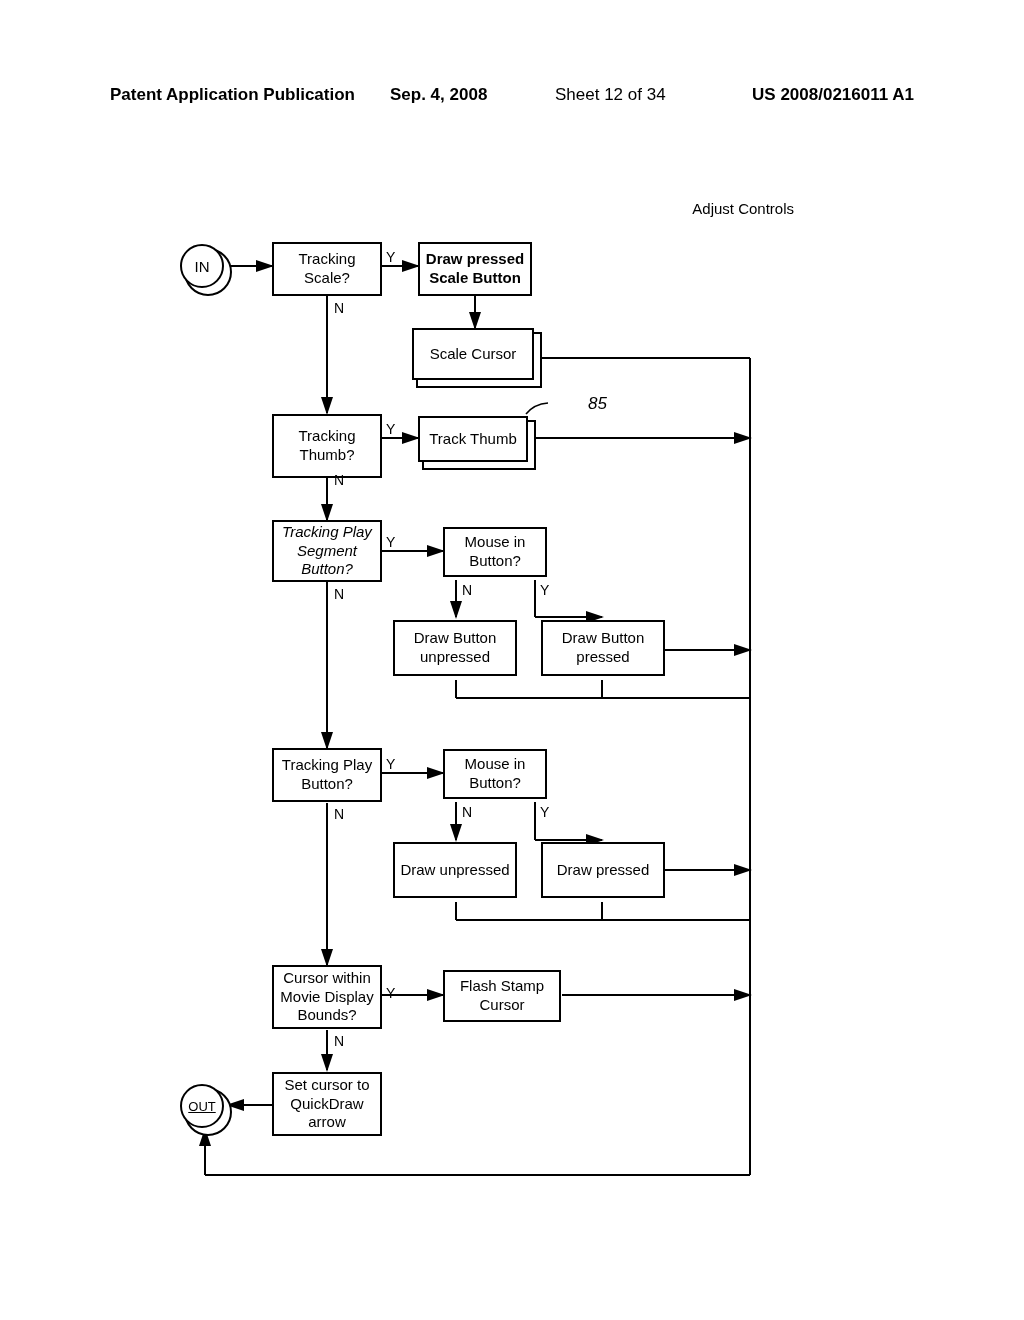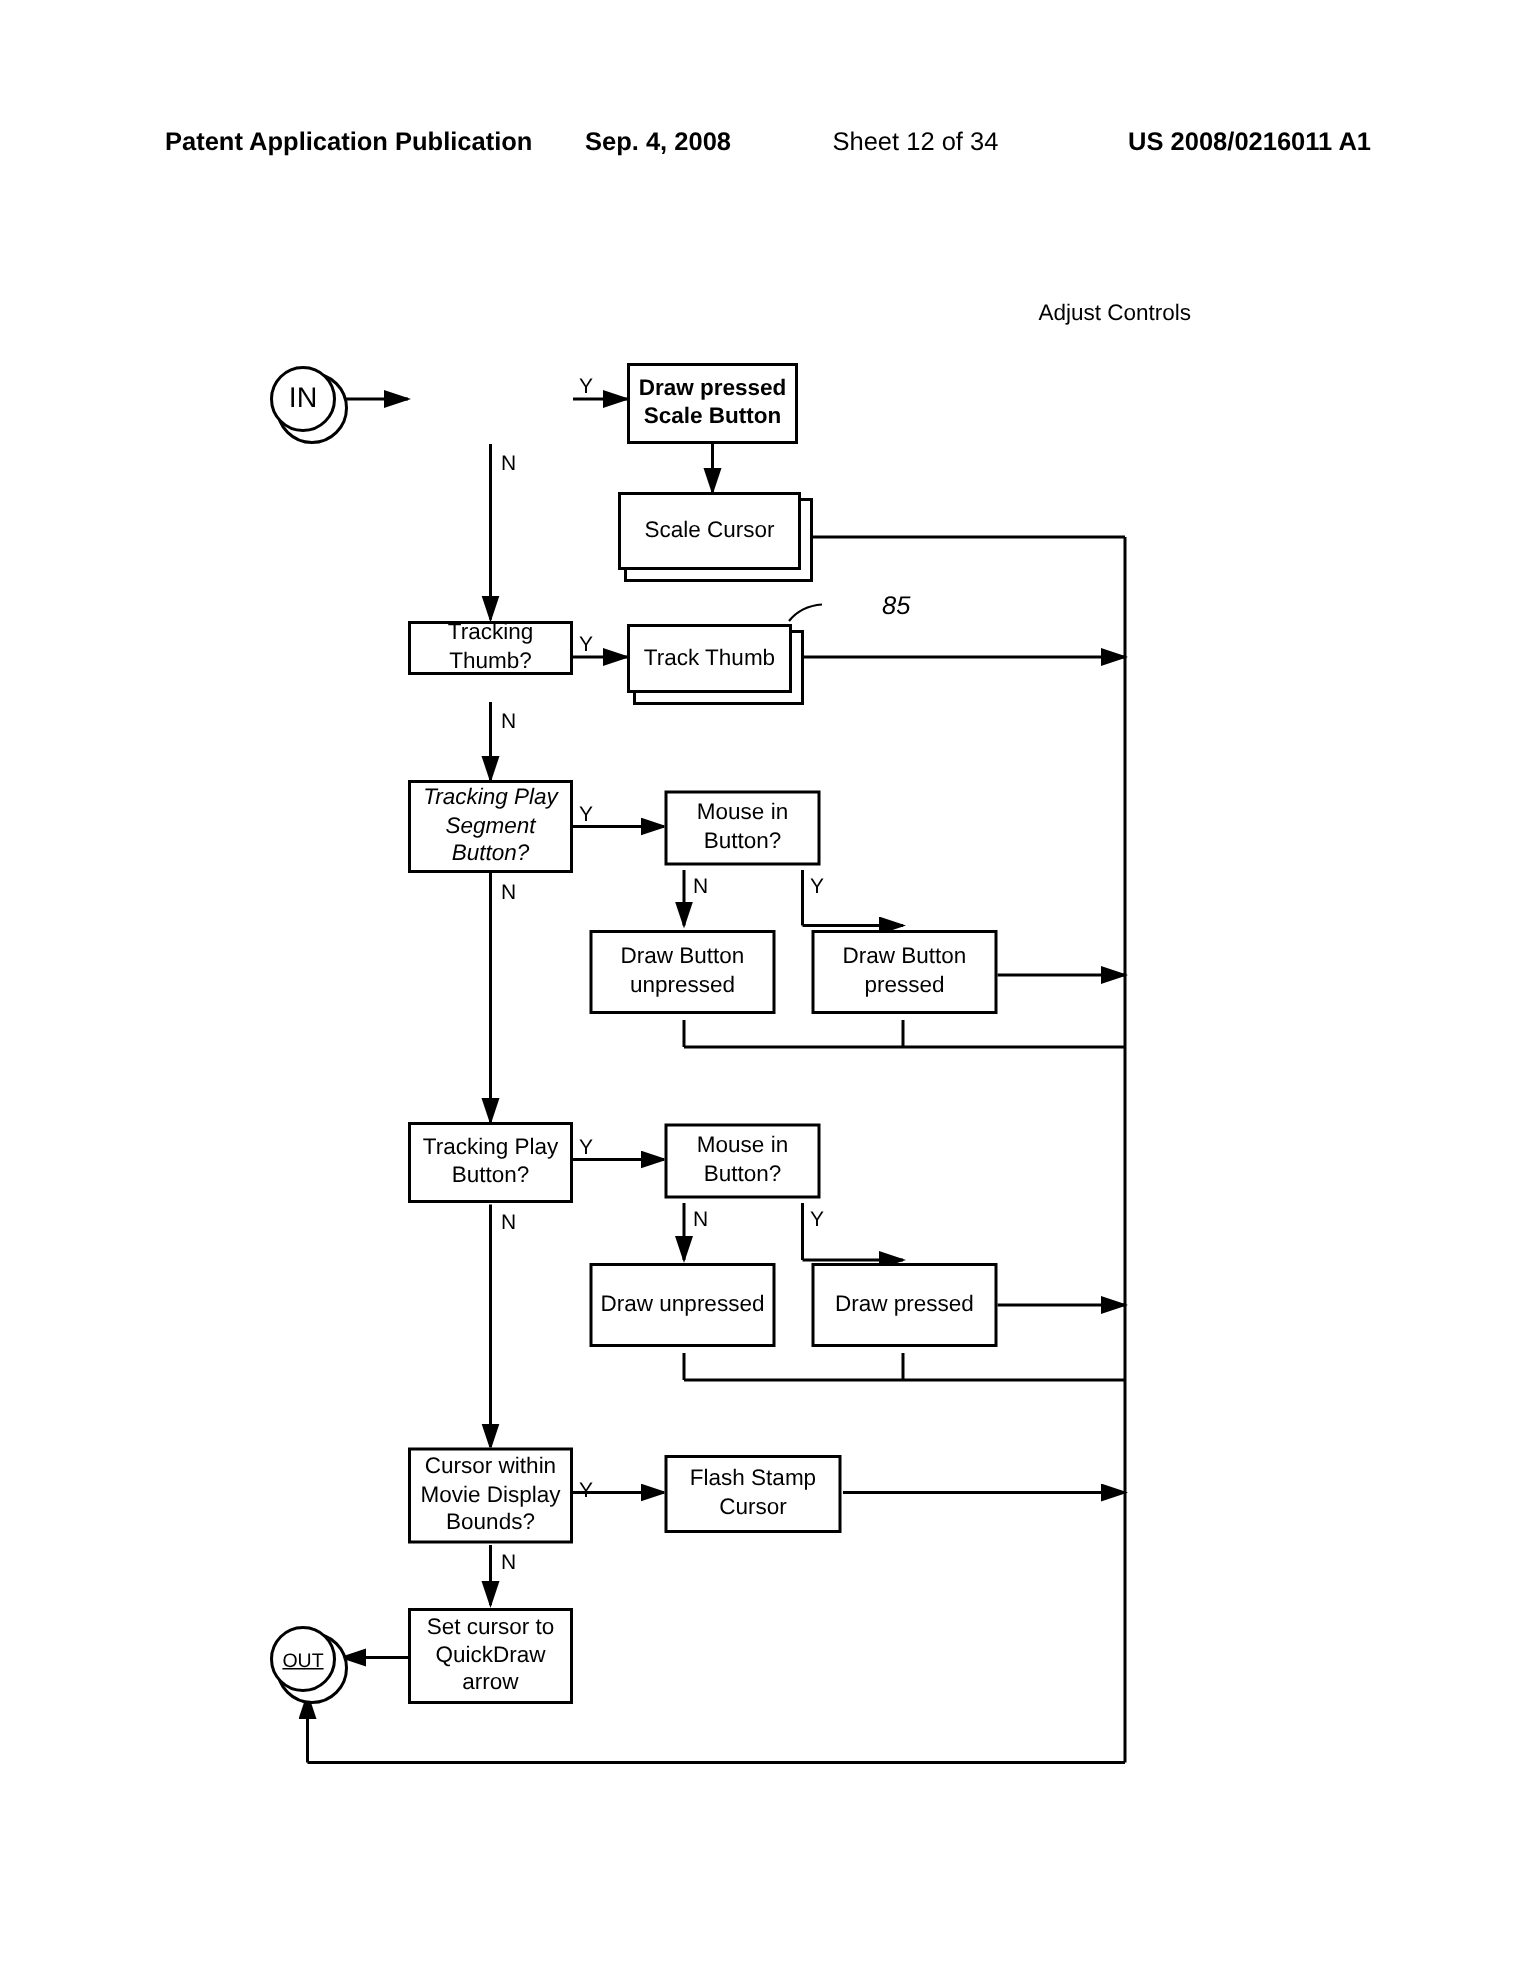--- a/index.html
+++ b/index.html
@@ -82,21 +82,21 @@
     background:#fff;
   }
   .term {
     position: absolute;
     border: 2px solid #000;
     border-radius: 50%;
     background:#fff;
     display:flex;
     align-items:center;
     justify-content:center;
-    font-size:19px;
+    font-size:15px;
     box-sizing:border-box;
   }
   .term-shadow {
     position:absolute;
     border:2px solid #000;
     border-radius:50%;
     background:#fff;
   }
   .lbl {
     position:absolute;
@@ -187,29 +187,30 @@
 
     <line x1="750" y1="1175" x2="205" y2="1175" stroke="#000" stroke-width="2"></line>
     <line x1="205" y1="1175" x2="205" y2="1130" stroke="#000" stroke-width="2" marker-end="url(#arr)"></line>
 
     <path d="M526 414 Q 534 404 548 403" stroke="#000" stroke-width="1.5" fill="none"></path>
   </svg>
 
   <div class="term-shadow" style="left:184px; top:248px; width:44px; height:44px;"></div>
   <div class="term" style="left:180px; top:244px; width:44px; height:44px;">IN</div>
 
+  <div class="box" style="left:272px; top:242px; width:110px; height:54px;">Tracking Scale?</div>
   <span class="lbl" style="left:386px; top:249px;">Y</span>
   <span class="lbl" style="left:334px; top:300px;">N</span>
 
   <div class="box" style="left:418px; top:242px; width:114px; height:54px;font-weight:bold;">Draw pressed Scale Button</div>
 
   <div class="sub-shadow" style="left:416px; top:332px; width:122px; height:52px;"></div>
   <div class="box" style="left:412px; top:328px; width:122px; height:52px;">Scale Cursor</div>
 
-  <div class="box" style="left:272px; top:414px; width:110px; height:36px;">Tracking Thumb?</div>
+  <div class="box" style="left:272px; top:414px; width:110px; height:64px;">Tracking Thumb?</div>
   <span class="lbl" style="left:386px; top:421px;">Y</span>
   <span class="lbl" style="left:334px; top:472px;">N</span>
 
   <div class="sub-shadow" style="left:422px; top:420px; width:110px; height:46px;"></div>
   <div class="box" style="left:418px; top:416px; width:110px; height:46px;">Track Thumb</div>
 
   <span class="ref85" style="left:548px; top:394px;margin-left:40px;">85</span>
 
   <div class="box" style="left:272px; top:520px; width:110px; height:62px;font-style:italic;">Tracking Play Segment Button?</div>
   <span class="lbl" style="left:386px; top:534px;">Y</span>

